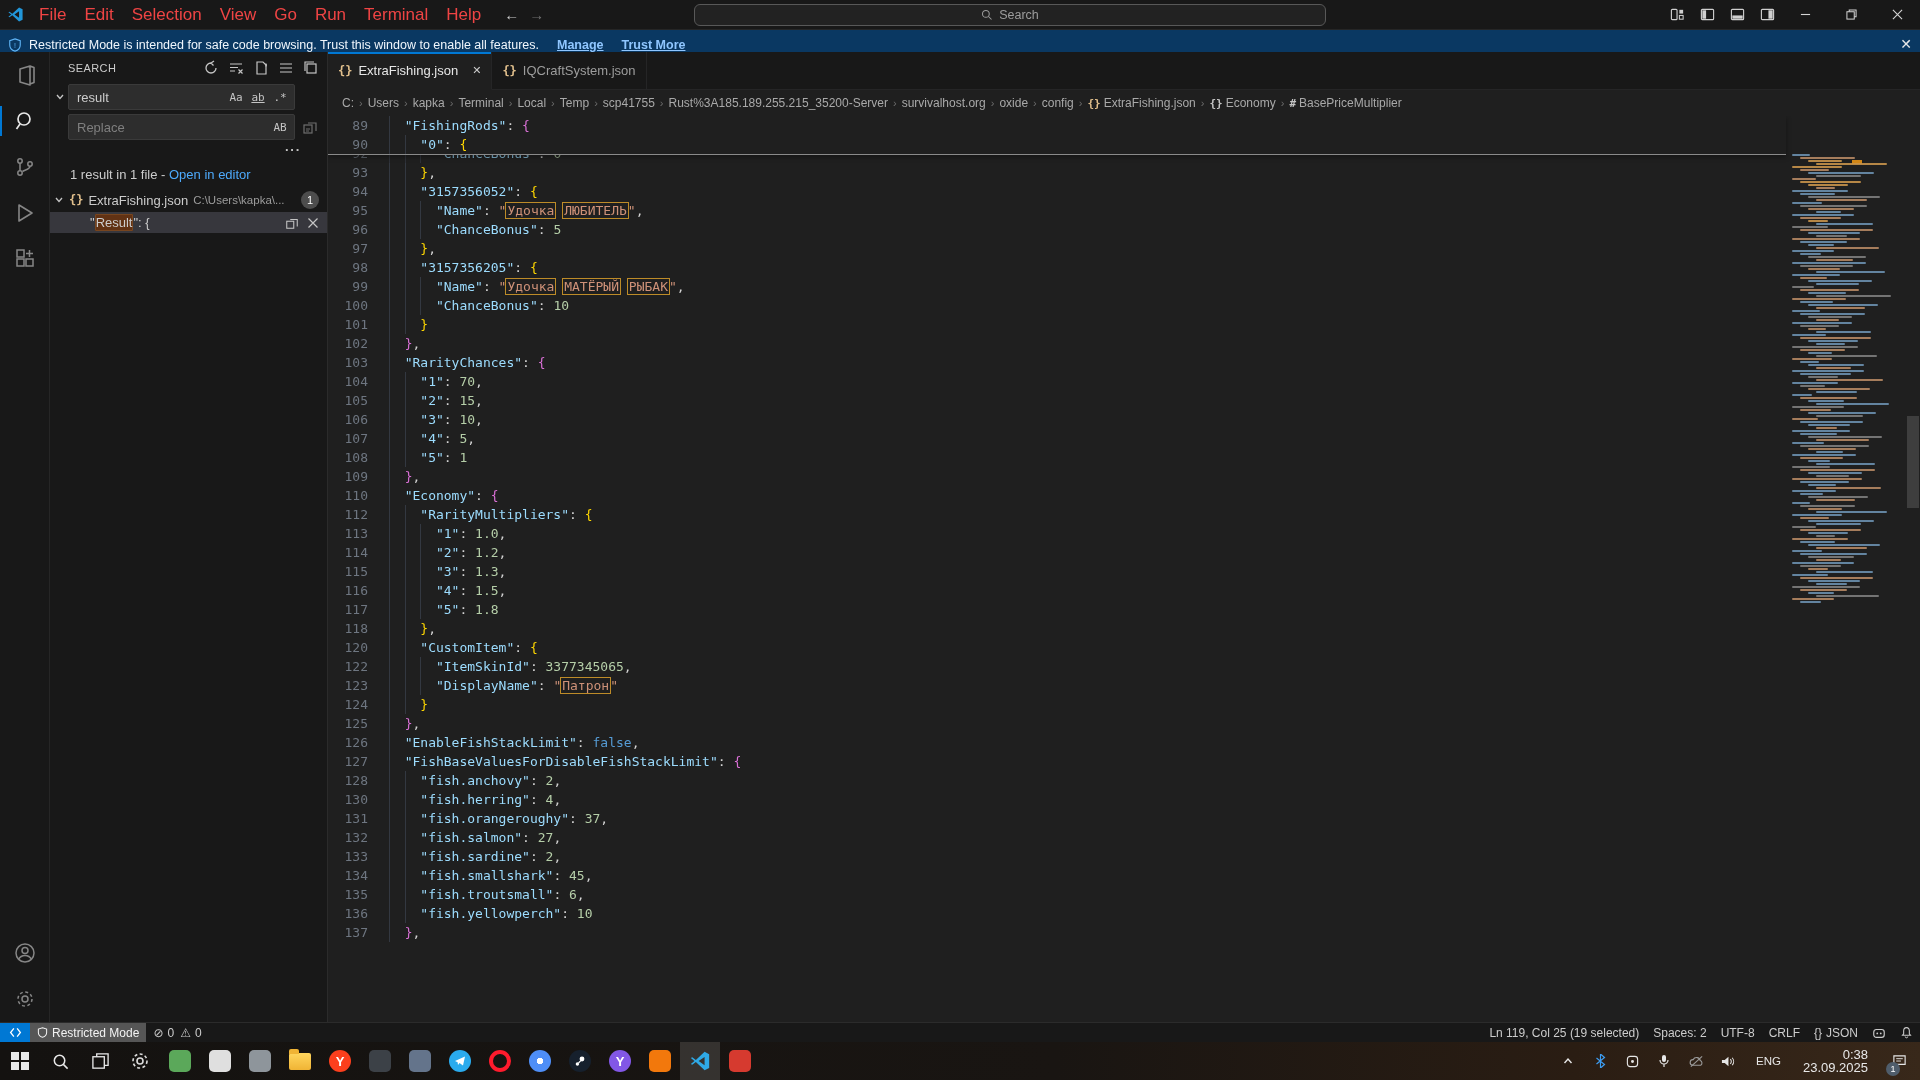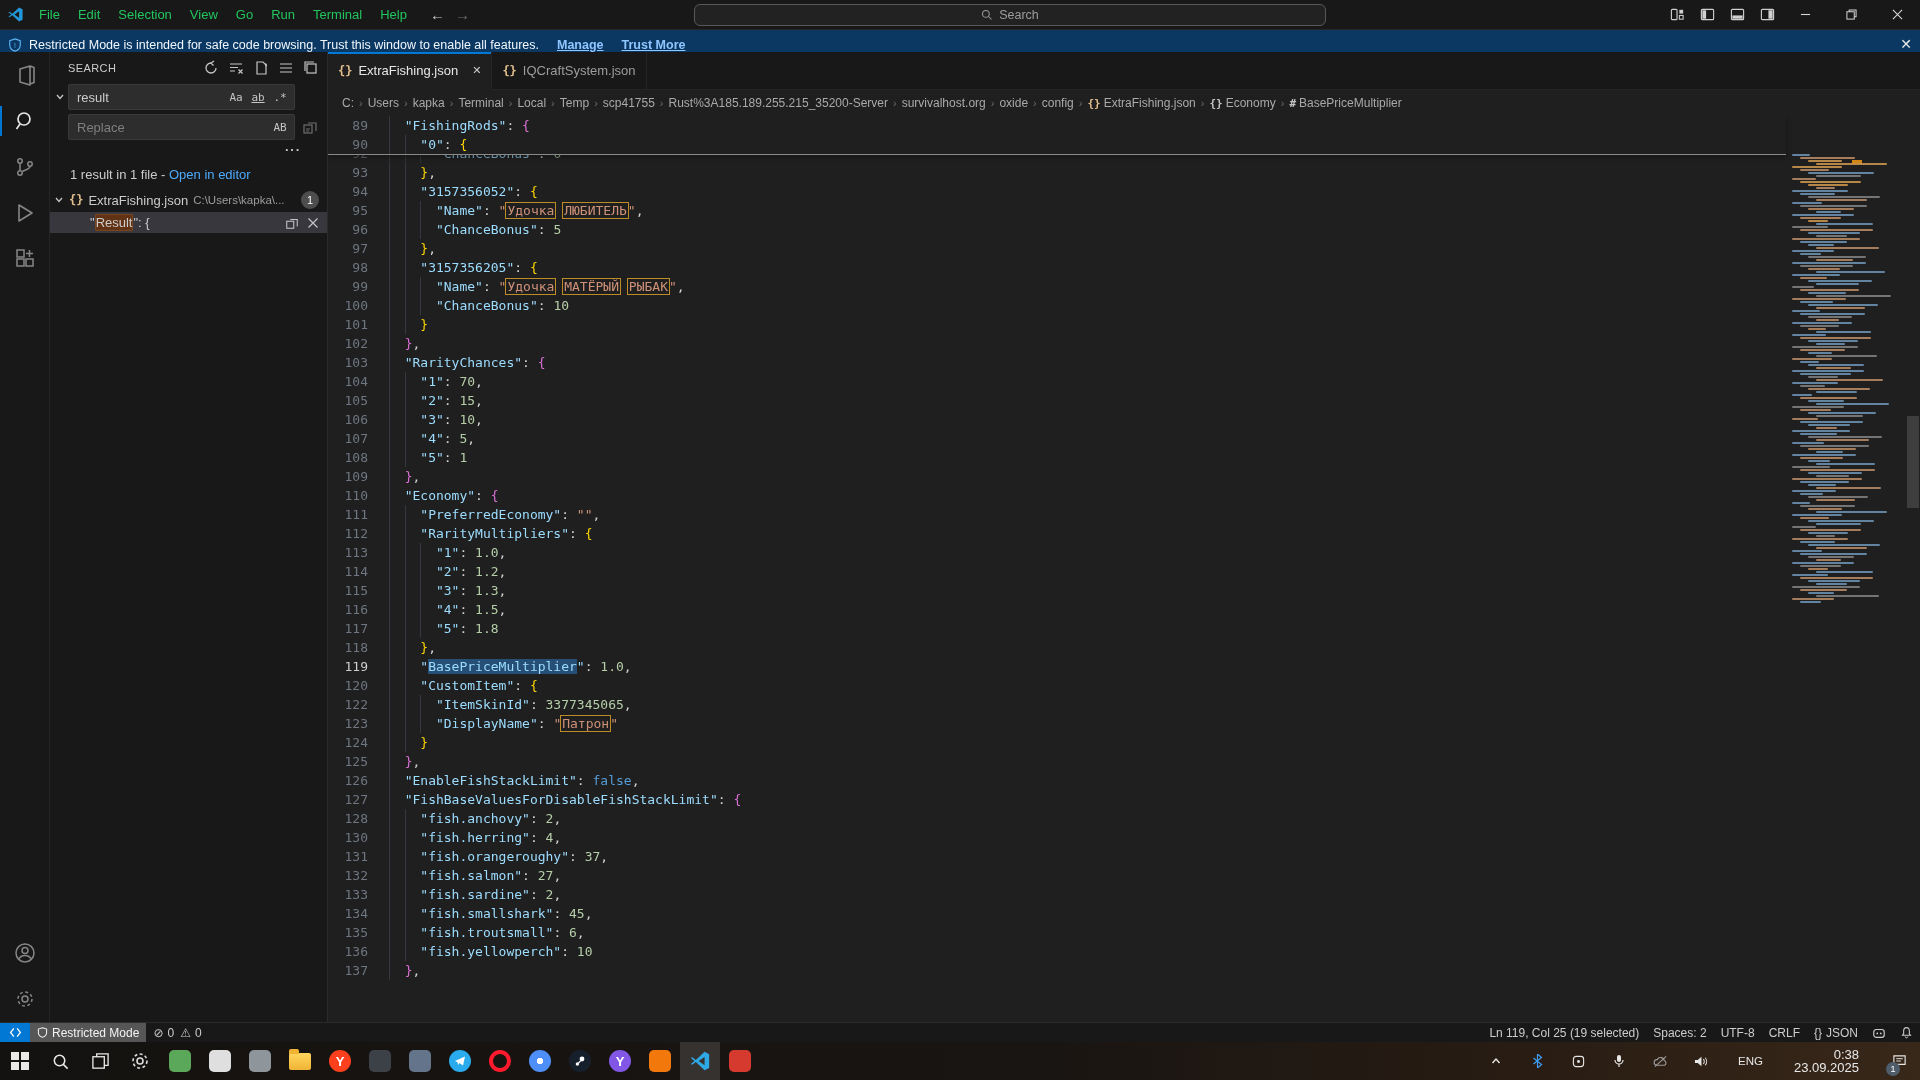--- a/index.html
+++ b/index.html
@@ -5,21 +5,21 @@
   * { margin:0; padding:0; box-sizing:border-box; }
   html,body { width:1920px; height:1080px; overflow:hidden; background:#101010;
     font-family:"Liberation Sans","DejaVu Sans",sans-serif; color:#cccccc; }
   svg { display:block; }
 
   
   .titlebar { height:30px; background:#181818; display:flex; align-items:center;
     border-bottom:1px solid #262626; position:relative; }
   .vscode-logo { width:30px; display:flex; justify-content:center; }
   .menubar { display:flex; }
-  .menu-item { padding:4px 9px; font-size:13px; color:#22c55e; border-radius:5px; cursor:default; }
+  .menu-item { padding:4px 9px; font-size:17px; color:#ef4444; border-radius:5px; cursor:default; }
   .nav-arrows { display:flex; gap:10px; margin-left:14px; font-size:15px; }
   .nav-arrows .fwd { color:#707070; }
   .cmd-center { position:absolute; left:694px; width:632px; height:22px; top:4px;
     background:#222222; border:1px solid #585858; border-radius:6px; display:flex;
     align-items:center; justify-content:center; color:#9d9d9d; font-size:12.5px; gap:6px; }
   .tb-right { margin-left:auto; display:flex; align-items:center; height:100%; }
   .tb-icon { width:30px; height:100%; display:flex; align-items:center; justify-content:center; color:#cfcfcf; }
   .tb-icon.copilot { width:44px; margin-right:330px; }
   .win-btn { width:46px; height:100%; display:flex; align-items:center; justify-content:center; color:#d4d4d4; }
 
@@ -121,21 +121,21 @@
 
   
   .taskbar { height:38px; display:flex; align-items:center;
     background:linear-gradient(90deg,#141210 0%,#191512 55%,#2a1d13 82%,#38281a 100%); }
   .tb-apps { display:flex; height:100%; }
   .app-tile { width:40px; height:100%; display:flex; align-items:center; justify-content:center; }
   .app-tile.active { background:rgba(255,255,255,.13); }
   .app-sq { width:22px; height:22px; border-radius:5px; }
   .app-ci { width:22px; height:22px; border-radius:50%; display:flex; align-items:center;
     justify-content:center; color:#fff; font-weight:bold; font-size:13px; }
-  .tray { margin-left:auto; display:flex; align-items:center; height:100%; gap:17px; padding-right:4px; }
+  .tray { margin-left:auto; display:flex; align-items:center; height:100%; gap:8px; padding-right:4px; }
   .tray-ic { width:24px; height:100%; display:flex; align-items:center; justify-content:center; color:#e6e6e6; }
   .tray-lang { font-size:11.5px; color:#e6e6e6; padding:0 8px; }
   .tray-clock { font-size:13px; color:#e8e8e8; text-align:right; line-height:13px; padding:0 6px; }
   .tray-notif { position:relative; width:34px; height:100%; display:flex; align-items:center; justify-content:center; color:#e6e6e6; }
   .notif-badge { position:absolute; bottom:4px; left:4px; background:#4f5d6b; color:#fff; font-size:9px;
     min-width:14px; height:14px; border-radius:7px; display:flex; align-items:center; justify-content:center; }
   .folder-ic { width:22px; height:17px; background:linear-gradient(#ffd65e,#f0b435); border-radius:2px; position:relative; }
   .folder-ic::before { content:""; position:absolute; top:-4px; left:0; width:10px; height:5px;
     background:#f0b435; border-radius:2px 2px 0 0; }
 </style>
@@ -541,24 +541,20 @@
           </div>
           <div class="row">
             <span class="ln">109</span>
             <span class="txt"><i class="guide" style="left: 0ch;"></i>  <span class="tk o">}</span><span class="tk p">,</span></span>
           </div>
           <div class="row">
             <span class="ln">110</span>
             <span class="txt"><i class="guide" style="left: 0ch;"></i>  <span class="tk k">"Economy"</span><span class="tk p">: </span><span class="tk o">{</span></span>
           </div>
           <div class="row">
-            <span class="ln">111</span>
-            <span class="txt"><i class="guide" style="left: 0ch;"></i><i class="guide" style="left: 2ch;"></i>    <span class="tk k">"PreferredEconomy"</span><span class="tk p">: </span><span class="tk s">""</span><span class="tk p">,</span></span>
-          </div>
-          <div class="row">
             <span class="ln">112</span>
             <span class="txt"><i class="guide" style="left: 0ch;"></i><i class="guide" style="left: 2ch;"></i>    <span class="tk k">"RarityMultipliers"</span><span class="tk p">: </span><span class="tk g">{</span></span>
           </div>
           <div class="row">
             <span class="ln">113</span>
             <span class="txt"><i class="guide" style="left: 0ch;"></i><i class="guide" style="left: 2ch;"></i><i class="guide" style="left: 4ch;"></i>      <span class="tk k">"1"</span><span class="tk p">: </span><span class="tk n">1.0</span><span class="tk p">,</span></span>
           </div>
           <div class="row">
             <span class="ln">114</span>
             <span class="txt"><i class="guide" style="left: 0ch;"></i><i class="guide" style="left: 2ch;"></i><i class="guide" style="left: 4ch;"></i>      <span class="tk k">"2"</span><span class="tk p">: </span><span class="tk n">1.2</span><span class="tk p">,</span></span>
@@ -571,24 +567,20 @@
             <span class="ln">116</span>
             <span class="txt"><i class="guide" style="left: 0ch;"></i><i class="guide" style="left: 2ch;"></i><i class="guide" style="left: 4ch;"></i>      <span class="tk k">"4"</span><span class="tk p">: </span><span class="tk n">1.5</span><span class="tk p">,</span></span>
           </div>
           <div class="row">
             <span class="ln">117</span>
             <span class="txt"><i class="guide" style="left: 0ch;"></i><i class="guide" style="left: 2ch;"></i><i class="guide" style="left: 4ch;"></i>      <span class="tk k">"5"</span><span class="tk p">: </span><span class="tk n">1.8</span></span>
           </div>
           <div class="row">
             <span class="ln">118</span>
             <span class="txt"><i class="guide" style="left: 0ch;"></i><i class="guide" style="left: 2ch;"></i>    <span class="tk g">}</span><span class="tk p">,</span></span>
-          </div>
-          <div class="row">
-            <span class="ln act">119</span>
-            <span class="txt"><i class="guide" style="left: 0ch;"></i><i class="guide" style="left: 2ch;"></i>    <span class="tk k">"</span><span class="tk k sel">BasePriceMultiplier</span><span class="tk k">"</span><span class="tk p">: </span><span class="tk n">1.0</span><span class="tk p">,</span></span>
           </div>
           <div class="row">
             <span class="ln">120</span>
             <span class="txt"><i class="guide" style="left: 0ch;"></i><i class="guide" style="left: 2ch;"></i>    <span class="tk k">"CustomItem"</span><span class="tk p">: </span><span class="tk g">{</span></span>
           </div>
           <div class="row">
             <span class="ln">122</span>
             <span class="txt"><i class="guide" style="left: 0ch;"></i><i class="guide" style="left: 2ch;"></i><i class="guide" style="left: 4ch;"></i>      <span class="tk k">"ItemSkinId"</span><span class="tk p">: </span><span class="tk n">3377345065</span><span class="tk p">,</span></span>
           </div>
           <div class="row">

